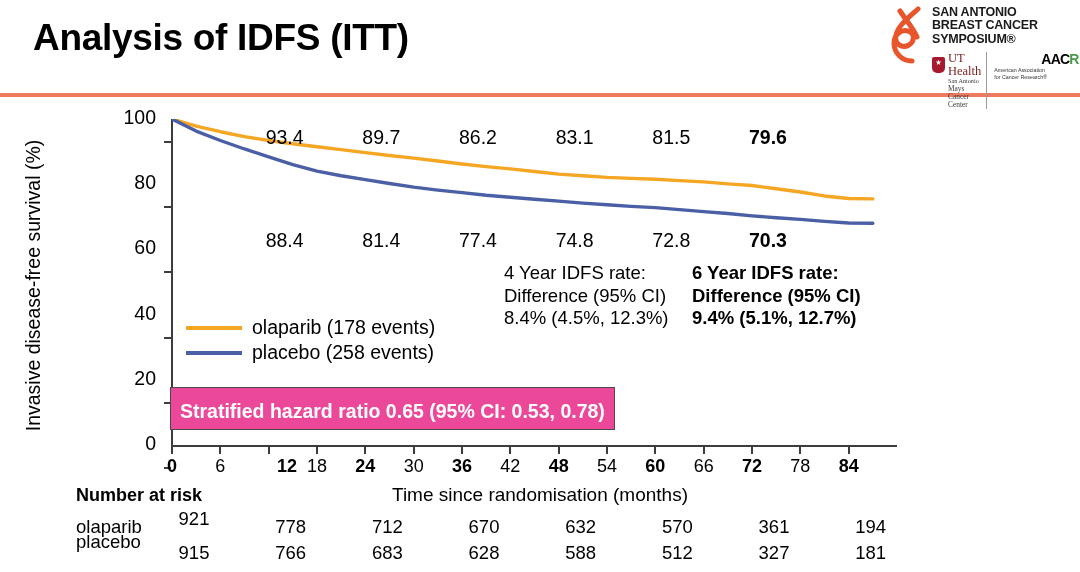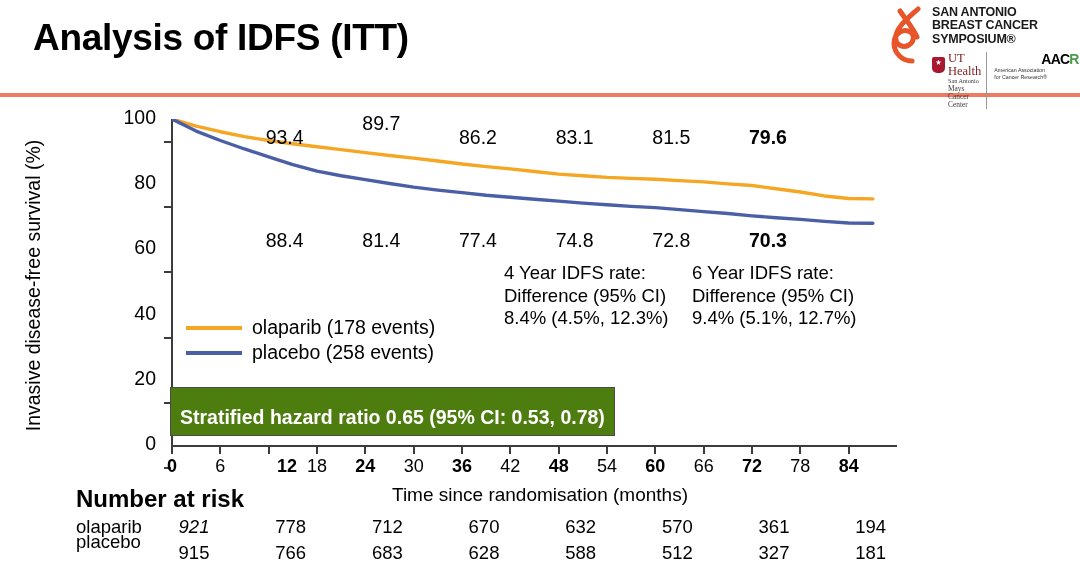--- a/index.html
+++ b/index.html
@@ -212,45 +212,45 @@
   }
 
   .rate-block {
     position: absolute;
     top: 166px;
     font-size: 18.5px;
     line-height: 22.5px;
     white-space: nowrap;
   }
   #rate-4yr { left: 504px; }
-  #rate-6yr { left: 692px; font-weight: normal; }
+  #rate-6yr { left: 692px; font-weight: bold; }
 
   #hr-banner {
     position: absolute;
     left: 170px; top: 291px;
-    padding: 18px 9px 6px 9px;
-    background: #4d7c0f;
+    padding: 12px 9px 6px 9px;
+    background: #ec4899;
     border: 1.5px solid #4a4a4a;
     color: #ffffff;
     font-size: 19.5px;
     font-weight: bold;
     white-space: nowrap;
     text-align: right;
   }
 
   
   #risk-table {
     position: absolute;
     left: 0; top: 389px;
     width: 1080px;
   }
   #risk-heading {
     position: absolute;
     left: 76px; top: 0px;
-    font-size: 24px;
+    font-size: 18px;
     font-weight: bold;
   }
   .risk-row-label {
     position: absolute;
     left: 76px;
     font-size: 18.5px;
   }
   .risk-cell {
     position: absolute;
     width: 70px;
@@ -351,21 +351,21 @@
 
   <div id="x-axis-title">Time since randomisation (months)</div>
 
   <svg id="curves" width="725" height="327">
     <polyline id="curve-olaparib" fill="none" stroke-width="3.4" stroke-linejoin="round" stroke-linecap="round" points="0,0 24.166666666666668,7.1720000000000255 48.333333333333336,12.713999999999999 72.5,17.604000000000042 96.66666666666667,21.515999999999963 120.83333333333333,24.77600000000001 145,27.70999999999998 169.16666666666666,30.644000000000005 193.33333333333334,33.577999999999975 217.5,36.512 241.66666666666666,39.120000000000005 265.8333333333333,42.053999999999974 290,44.988 314.1666666666667,47.59599999999995 338.3333333333333,49.877999999999986 362.5,52.48599999999999 386.6666666666667,55.093999999999994 410.8333333333333,56.72399999999999 435,58.35400000000004 459.16666666666663,59.331999999999994 483.3333333333333,60.31 507.49999999999994,61.61400000000003 531.6666666666666,62.918000000000006 555.8333333333334,64.87400000000002 580,66.50400000000002 604.1666666666667,69.76400000000001 628.3333333333334,73.02400000000003 652.5,76.936 676.6666666666666,79.54400000000004 700.8333333333334,79.87" stroke="#F5A623"></polyline>
     <polyline id="curve-placebo" fill="none" stroke-width="3.4" stroke-linejoin="round" stroke-linecap="round" points="0,0 24.166666666666668,12.062000000000012 48.333333333333336,21.515999999999963 72.5,29.99200000000002 96.66666666666667,37.815999999999974 120.83333333333333,45.639999999999986 145,52.160000000000025 169.16666666666666,56.72399999999999 193.33333333333334,60.63599999999997 217.5,64.548 241.66666666666666,68.13400000000001 265.8333333333333,71.06799999999998 290,73.67599999999999 314.1666666666667,76.28400000000002 338.3333333333333,78.24000000000001 362.5,80.196 386.6666666666667,82.15199999999999 410.8333333333333,84.108 435,85.738 459.16666666666663,87.368 483.3333333333333,88.672 507.49999999999994,90.62800000000001 531.6666666666666,92.584 555.8333333333334,94.54000000000002 580,96.822 604.1666666666667,98.77799999999999 628.3333333333334,100.40799999999999 652.5,102.36400000000003 676.6666666666666,103.99400000000003 700.8333333333334,104.32" stroke="#4A5FA5"></polyline>
   </svg>
 
   <div id="pct-labels">
       <div class="pct-label" style="left: 284.667px; top: 30px;">93.4</div>
-      <div class="pct-label" style="left: 381.333px; top: 16px;">89.7</div>
+      <div class="pct-label" style="left: 381.333px; top: 30px;">89.7</div>
       <div class="pct-label" style="left: 478px; top: 30px;">86.2</div>
       <div class="pct-label" style="left: 574.667px; top: 30px;">83.1</div>
       <div class="pct-label" style="left: 671.333px; top: 30px;">81.5</div>
       <div class="pct-label bold" style="left: 768px; top: 30px;">79.6</div>
       <div class="pct-label" style="left: 284.667px; top: 133px;">88.4</div>
       <div class="pct-label" style="left: 381.333px; top: 133px;">81.4</div>
       <div class="pct-label" style="left: 478px; top: 133px;">77.4</div>
       <div class="pct-label" style="left: 574.667px; top: 133px;">74.8</div>
       <div class="pct-label" style="left: 671.333px; top: 133px;">72.8</div>
       <div class="pct-label bold" style="left: 768px; top: 133px;">70.3</div>
@@ -393,21 +393,21 @@
     <div>Difference (95% CI)</div>
     <div>9.4% (5.1%, 12.7%)</div>
   </div>
 
   <div id="hr-banner">Stratified hazard ratio 0.65 (95% CI: 0.53, 0.78)</div>
 
   <div id="risk-table">
     <div id="risk-heading">Number at risk</div>
     <div id="risk-body">
         <div class="risk-row-label" style="top: 31px;">olaparib</div>
-        <div class="risk-cell" style="left: 194px; top: 31px; font-style: italic;">921</div>
+        <div class="risk-cell" style="left: 194px; top: 23px;">921</div>
         <div class="risk-cell" style="left: 290.667px; top: 31px;">778</div>
         <div class="risk-cell" style="left: 387.333px; top: 31px;">712</div>
         <div class="risk-cell" style="left: 484px; top: 31px;">670</div>
         <div class="risk-cell" style="left: 580.667px; top: 31px;">632</div>
         <div class="risk-cell" style="left: 677.333px; top: 31px;">570</div>
         <div class="risk-cell" style="left: 774px; top: 31px;">361</div>
         <div class="risk-cell" style="left: 870.667px; top: 31px;">194</div>
         <div class="risk-row-label" style="top: 46px;">placebo</div>
         <div class="risk-cell" style="left: 194px; top: 57px;">915</div>
         <div class="risk-cell" style="left: 290.667px; top: 57px;">766</div>

